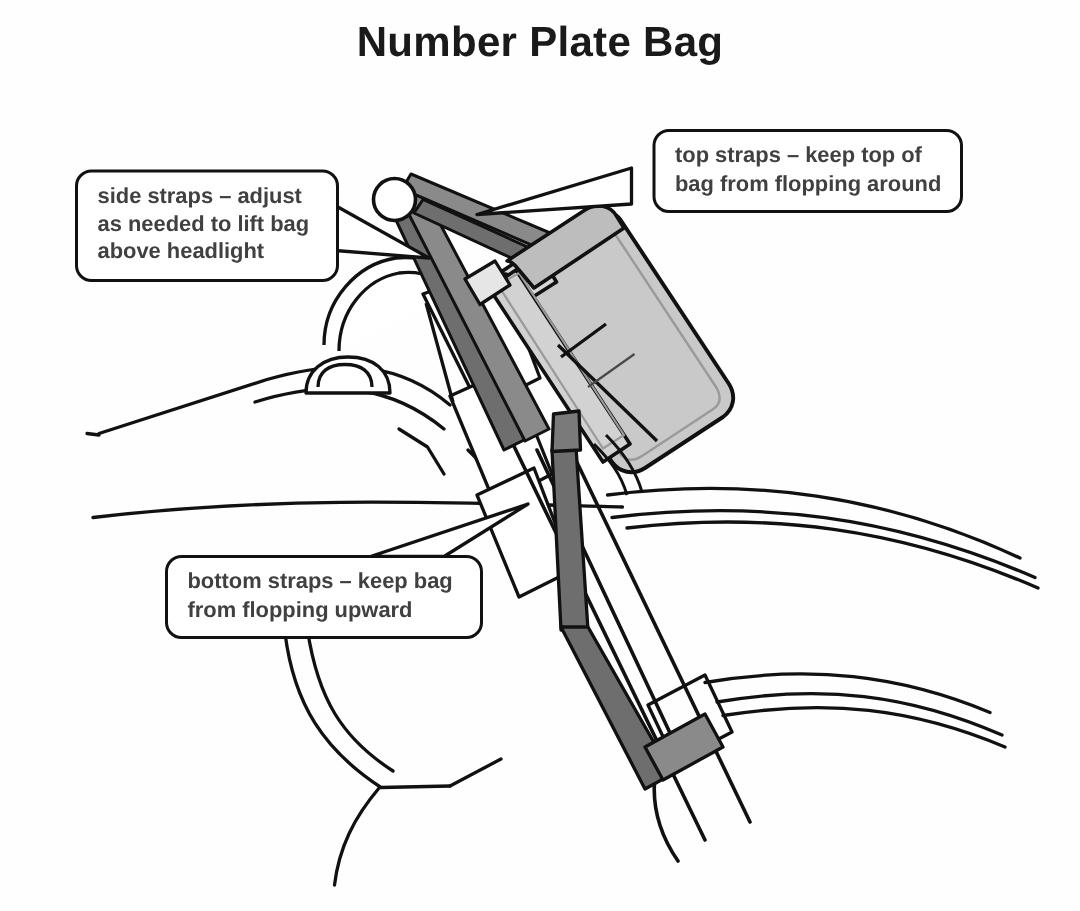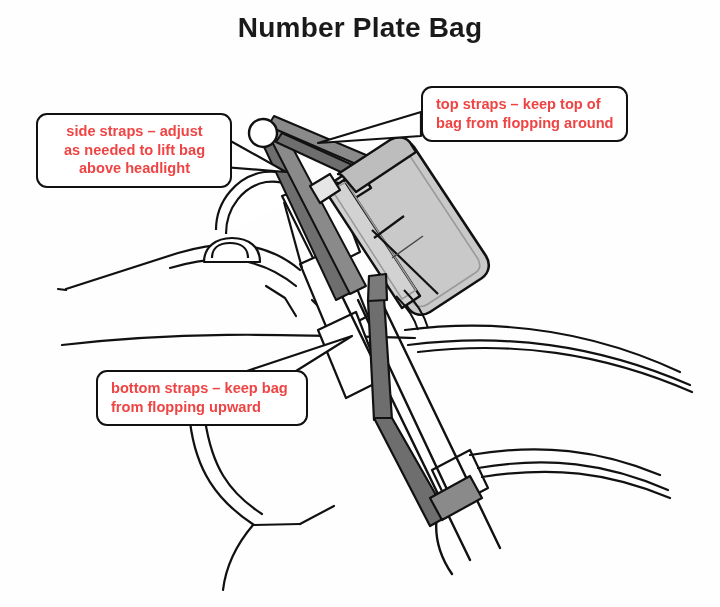--- a/index.html
+++ b/index.html
@@ -37,38 +37,38 @@
     font-weight: bold;
     color: #1a1a1a;
     letter-spacing: 0.2px;
   }
   .callout {
     position: absolute;
     box-sizing: border-box;
     background: #ffffff;
     border: 2.2px solid #111111;
     border-radius: 11px;
-    color: #ef4444;
+    color: #404040;
     line-height: 1.28;
     padding: 7px 12px 8px 13px;
     z-index: 5;
+    margin-left: 14px;
   }
   .callout .line {
     white-space: nowrap;
     display: block;
   }
   .callout .line.b { font-weight: bold; }
   .callout .line.r { font-weight: bold; }
 
   #callout-side {
     left: 36px;
     top: 113px;
-    width: 196px;
+    width: 176px;
     font-size: 14.6px;
-    text-align: center;
   }
   #callout-top {
     left: 421px;
     top: 86px;
     width: 207px;
     font-size: 14.6px;
   }
   #callout-bottom {
     left: 96px;
     top: 370px;

